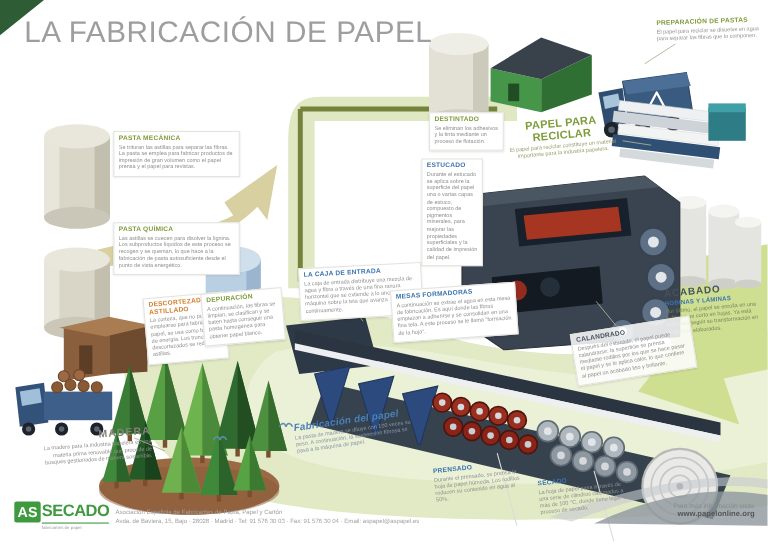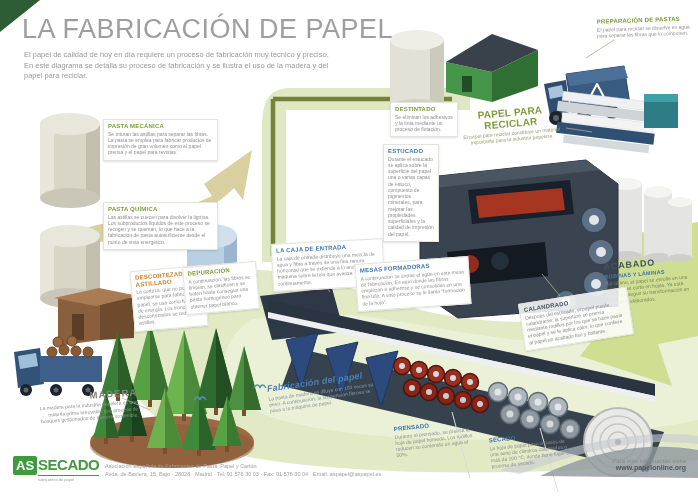--- a/index.html
+++ b/index.html
@@ -311,21 +311,20 @@
       <path d="M566,128 L592,132"></path>
       <path d="M420,118 L432,132"></path>
       <path d="M405,222 L430,240"></path>
       <path d="M312,268 L330,292"></path>
       <path d="M560,296 L542,274"></path>
       <path d="M122,398 L150,410"></path>
     </g>
   </svg>
 
   <div class="txt" id="title">LA FABRICACIÓN DE PAPEL</div>
-  <div class="txt" id="subtitle">El papel de calidad de hoy en día requiere un proceso de fabricación muy técnico y preciso. En este diagrama se detalla su proceso de fabricación y se ilustra el uso de la madera y del papel para reciclar.</div>
 
   <div class="lbl plain" id="lbl-preparacion" style="left:593px;top:14px;width:97px;transform:rotate(-2deg);">
     <h4 class="hg">PREPARACIÓN DE PASTAS</h4>
     <p>El papel para reciclar se disuelve en agua para separar las fibras que lo componen.</p>
   </div>
 
   <div class="lbl" id="lbl-destintado" style="left:390px;top:102px;width:58px;">
     <h4 class="hg">DESTINTADO</h4>
     <p>Se eliminan los adhesivos y la tinta mediante un proceso de flotación.</p>
   </div>

